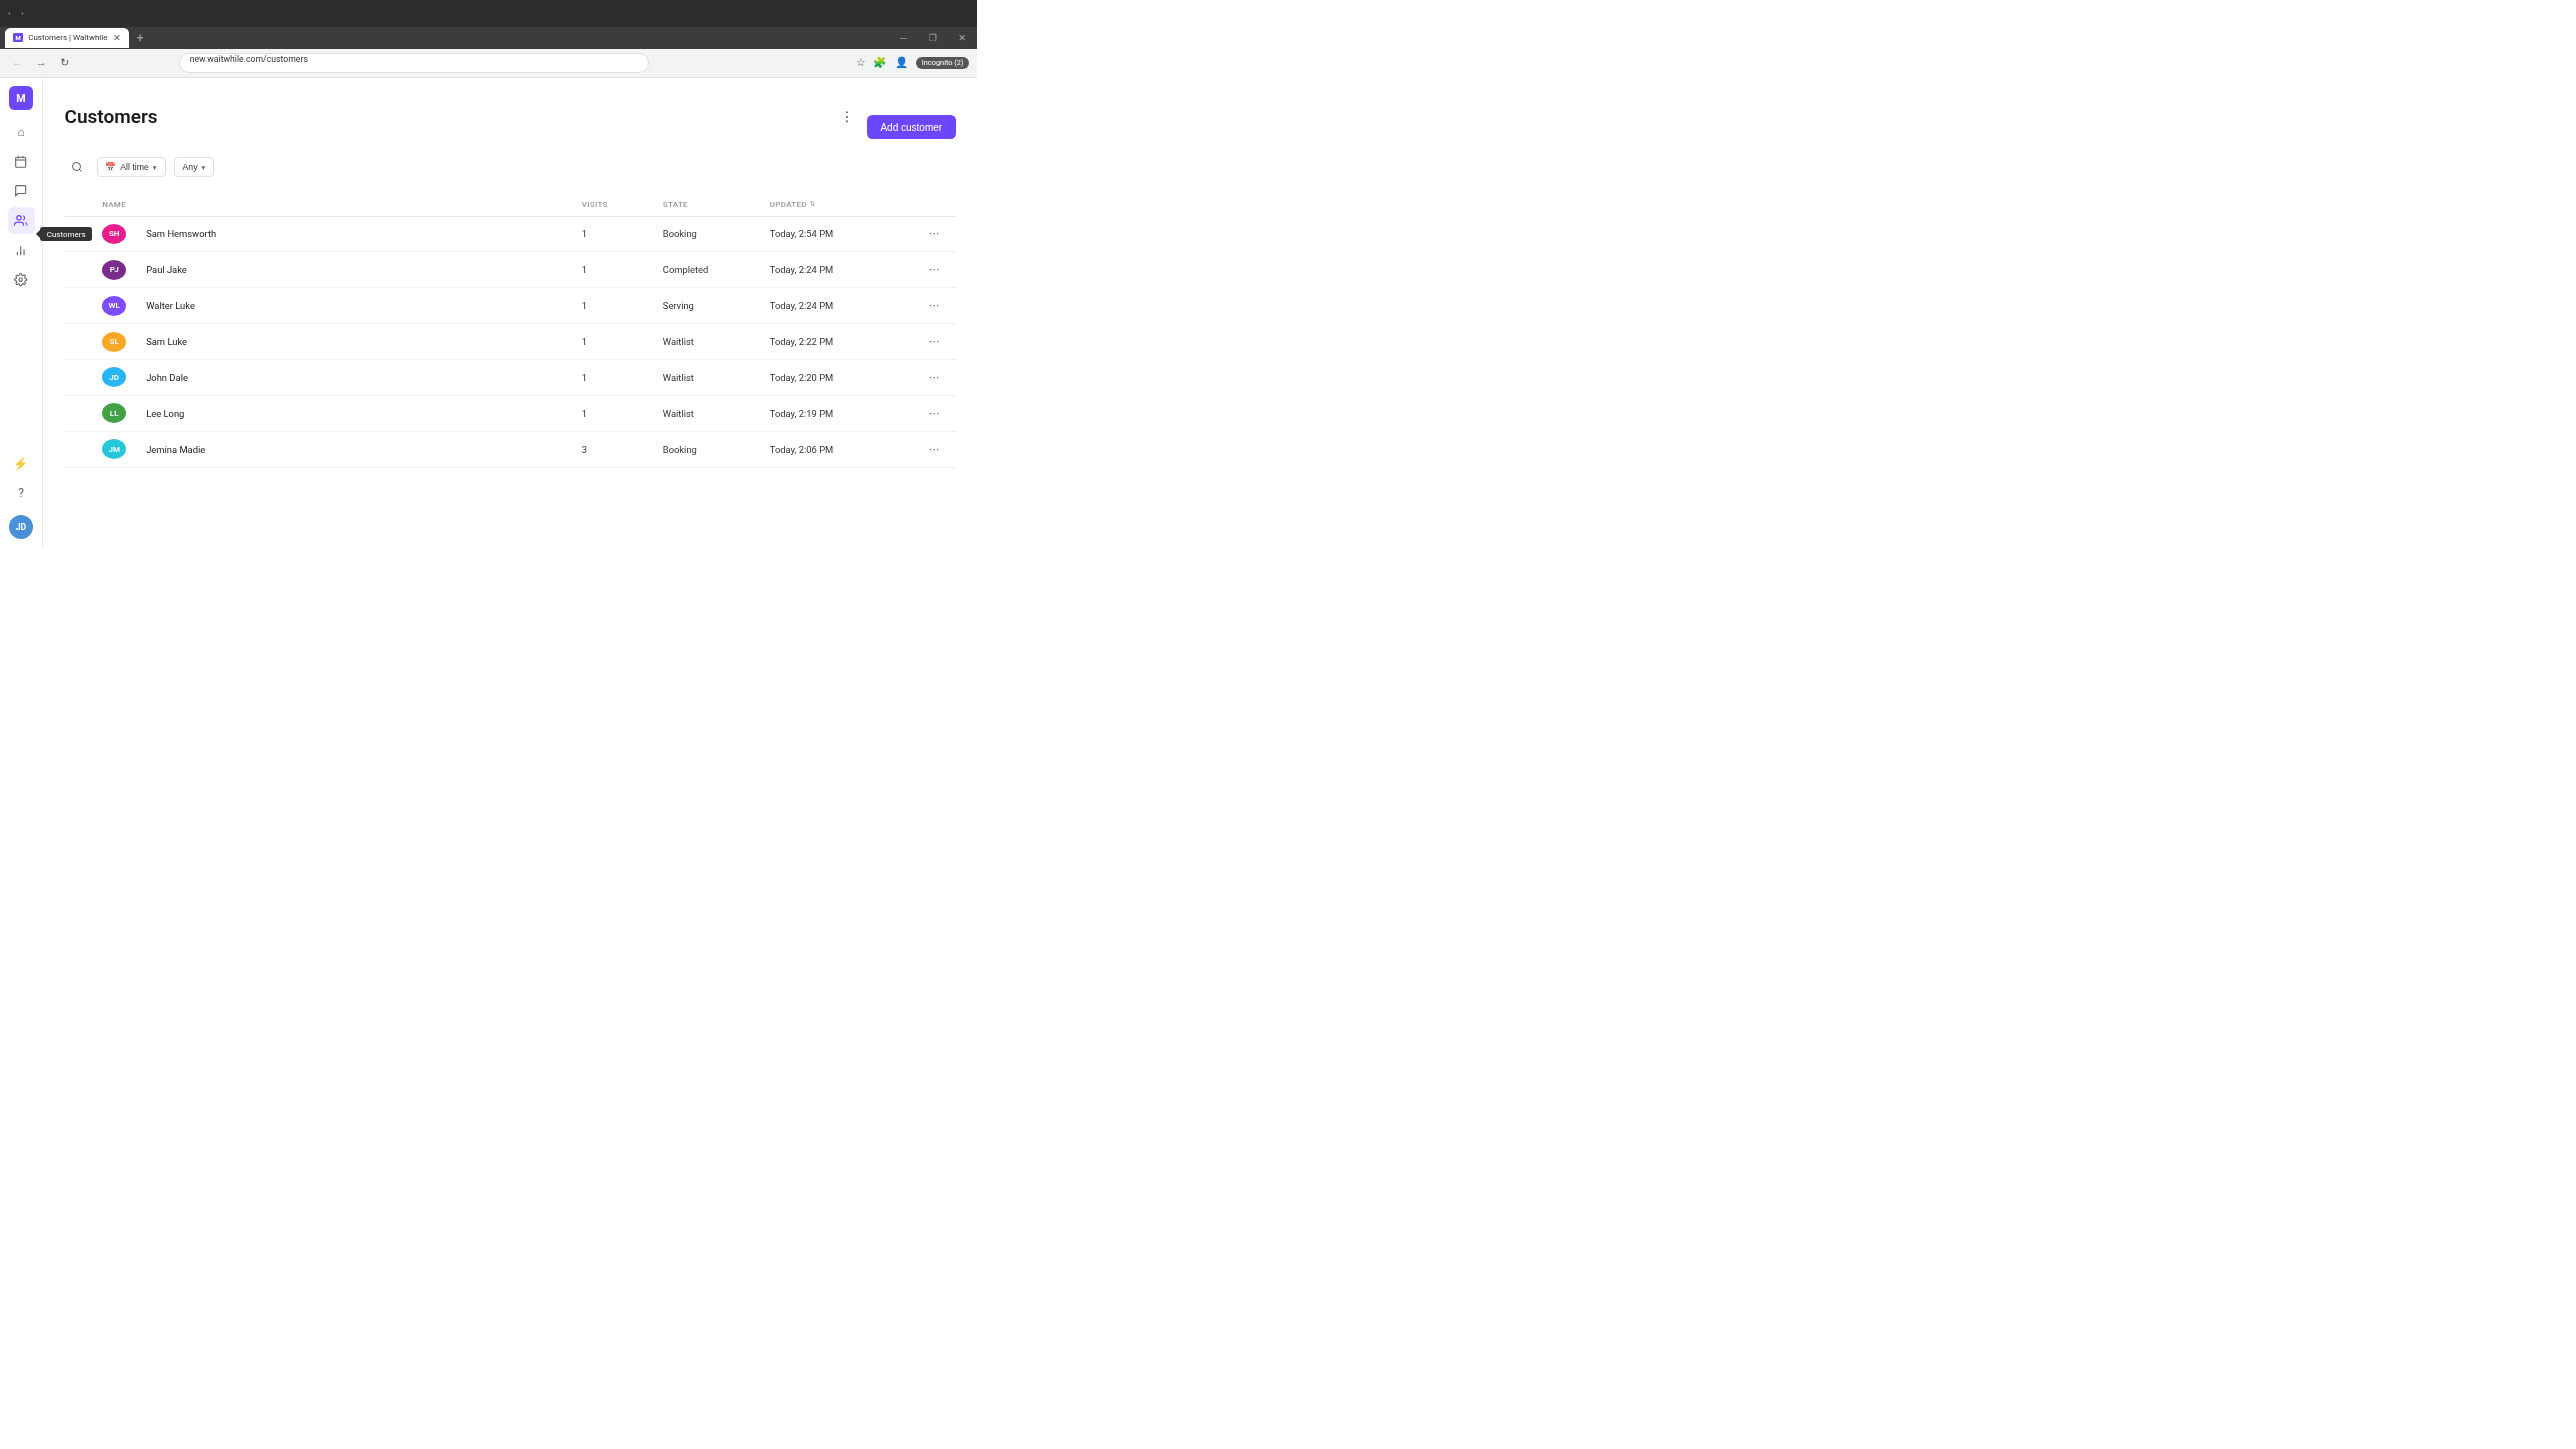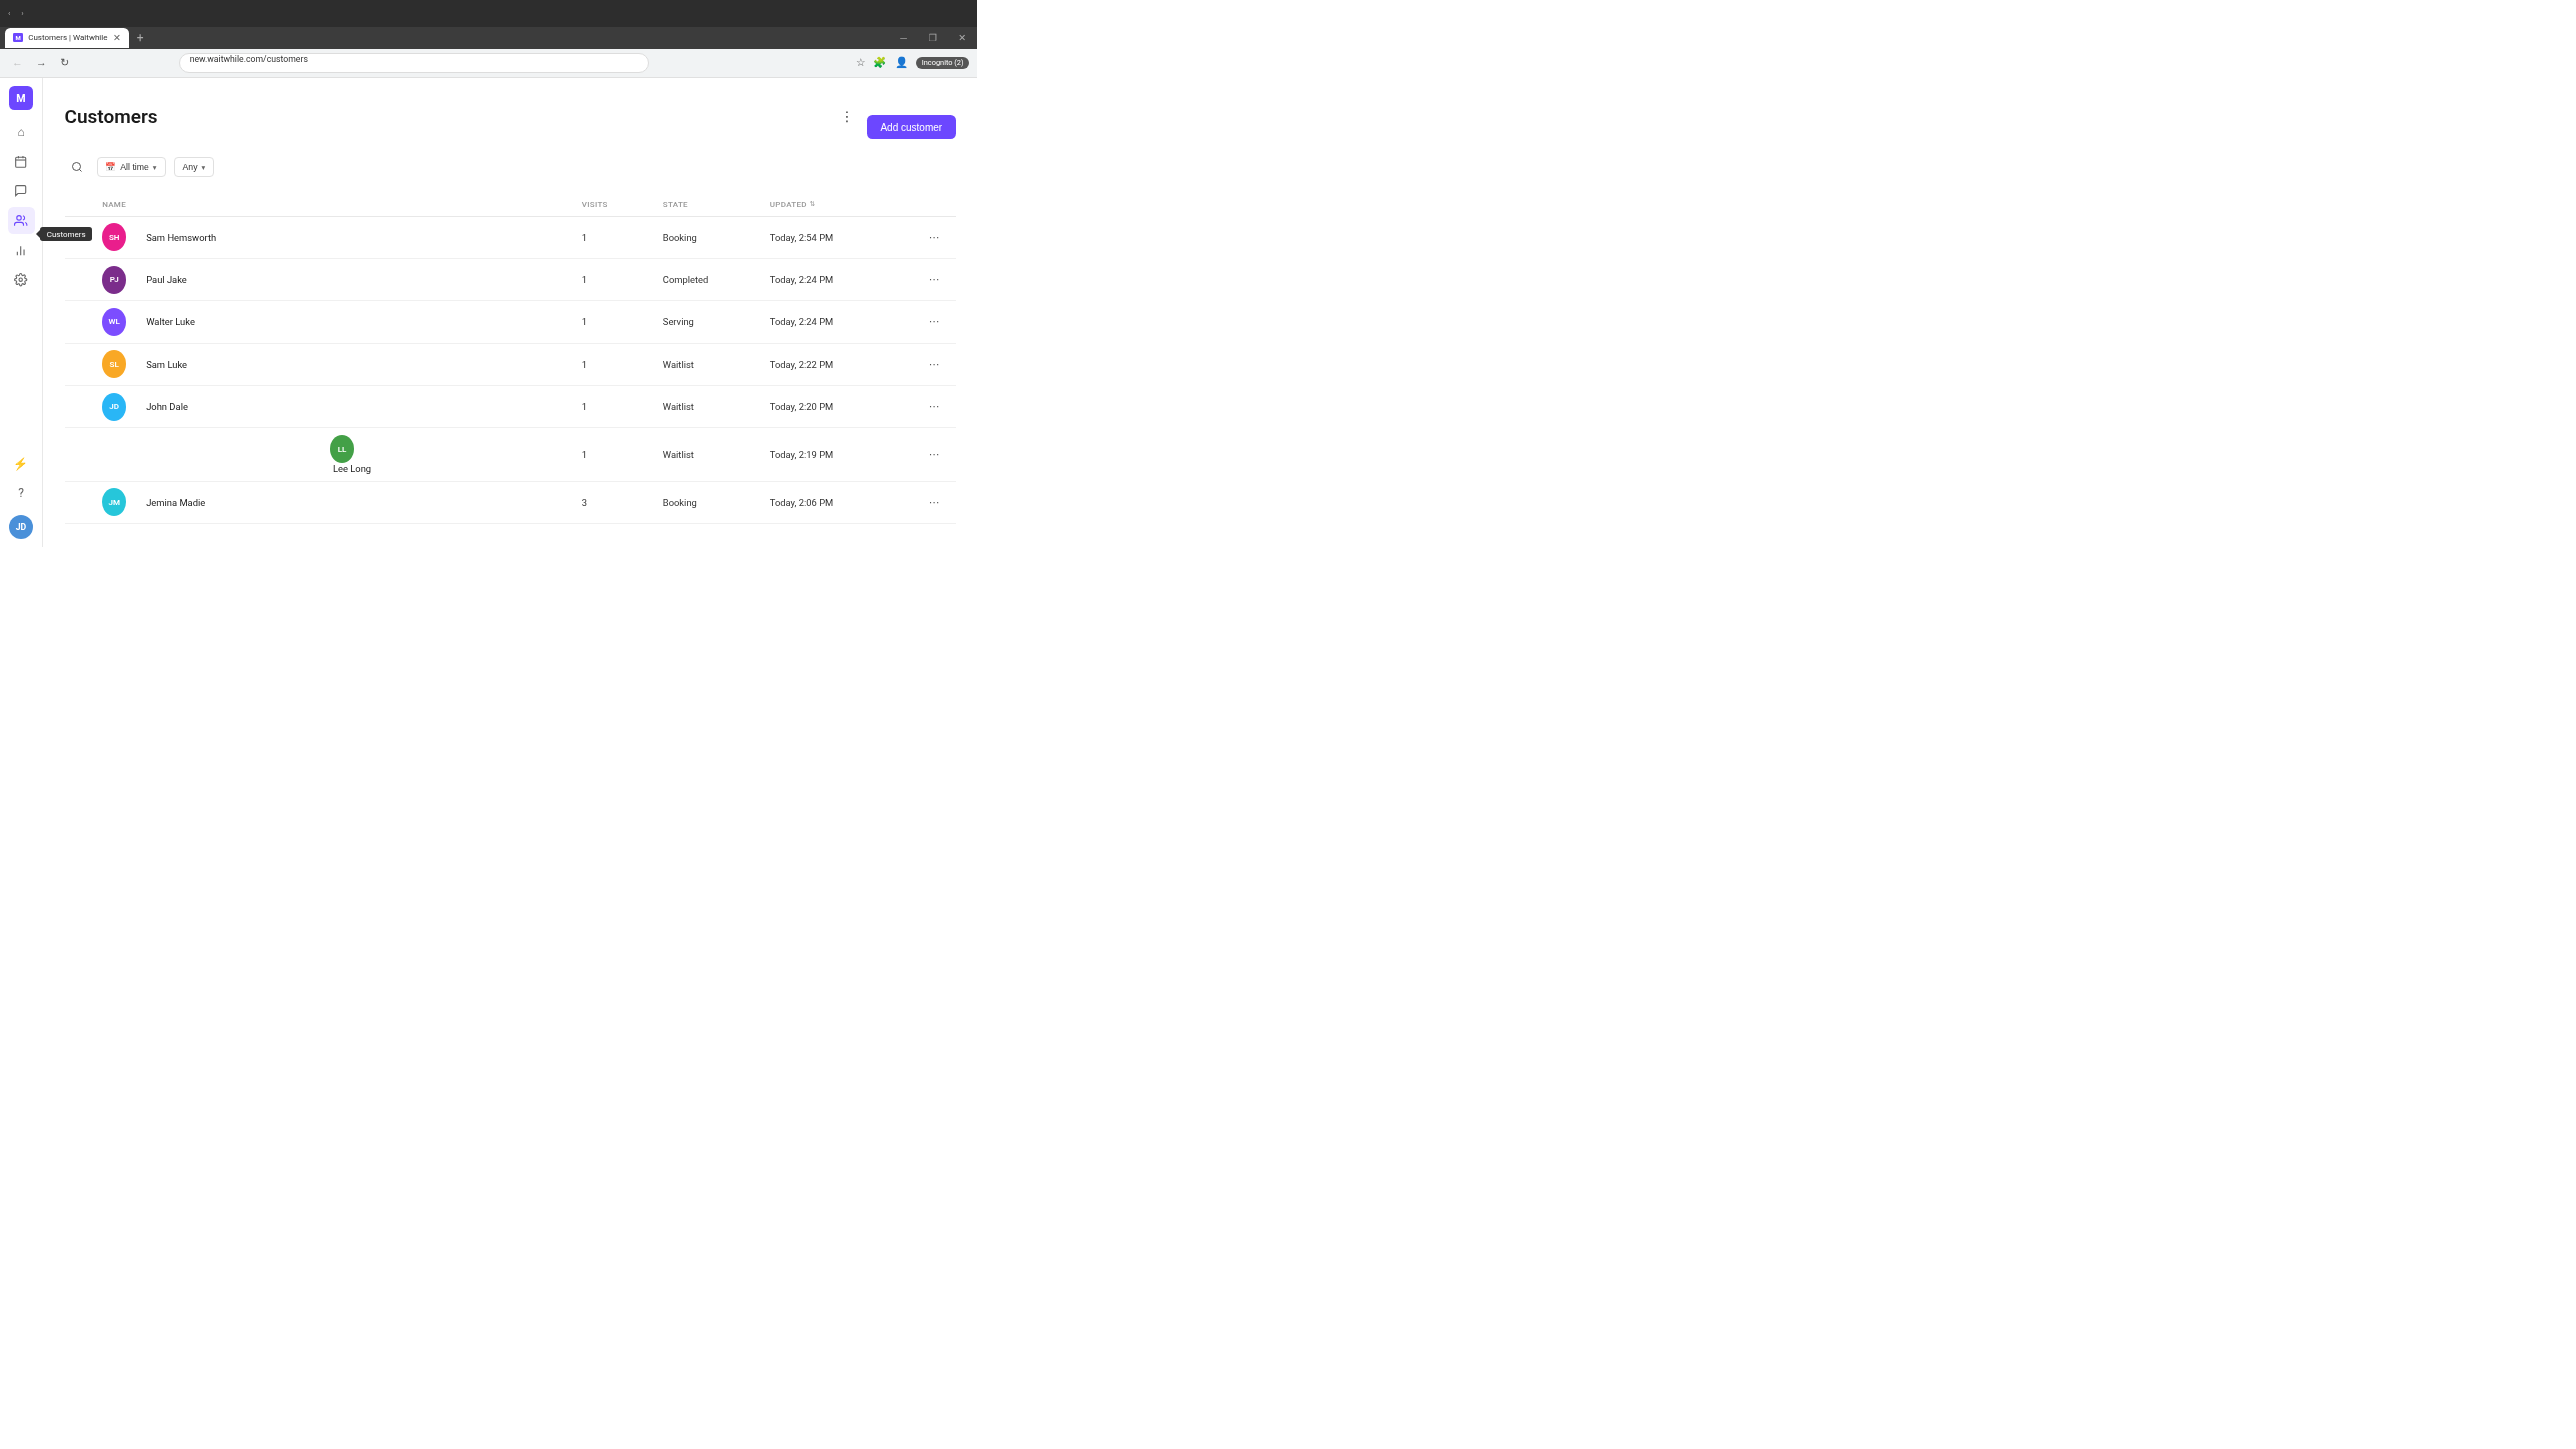--- a/index.html
+++ b/index.html
@@ -288,21 +288,21 @@
       display: grid;
       grid-template-columns: 27px 1fr 81px 107px 148px 27px;
       padding: 6.7px 10.7px;
       align-items: center;
       border-bottom: 0.7px solid #f0f0f0;
       cursor: pointer;
     }
 
     .customer-avatar {
       width: 24px;
-      height: 28px;
+      height: 20px;
       border-radius: 50%;
       display: flex;
       align-items: center;
       justify-content: center;
       color: #fff;
       font-size: 8px;
       font-weight: 600;
     }
     .customer-name {
       font-size: 9.4px;
@@ -524,21 +524,21 @@
       <div class="customer-avatar" style="background:#29b6f6">JD</div>
       <span class="customer-name">John Dale</span>
     </div>
     <div class="visits-cell">1</div>
     <div class="state-cell">Waitlist</div>
     <div class="updated-cell">Today, 2:20 PM</div>
     <button class="row-menu-btn">⋯</button>
   </div>
         <div class="table-row">
     <div class="check-placeholder"></div>
-    <div style="display:flex;align-items:center;flex-direction:column;">
+    <div style="display:flex;align-items:center;">
       <div class="customer-avatar" style="background:#43a047">LL</div>
       <span class="customer-name">Lee Long</span>
     </div>
     <div class="visits-cell">1</div>
     <div class="state-cell">Waitlist</div>
     <div class="updated-cell">Today, 2:19 PM</div>
     <button class="row-menu-btn">⋯</button>
   </div>
         <div class="table-row">
     <div class="check-placeholder"></div>

